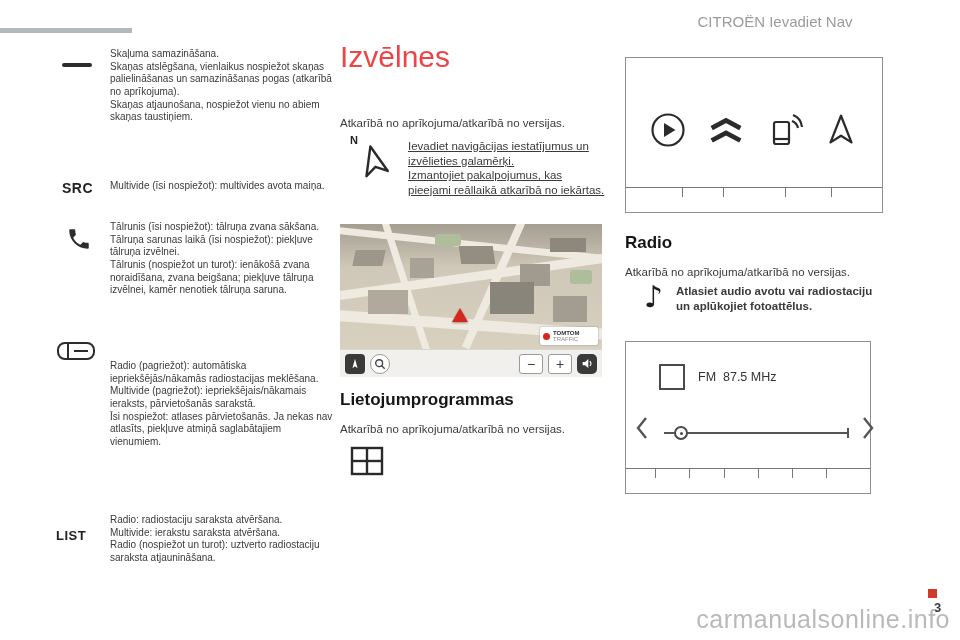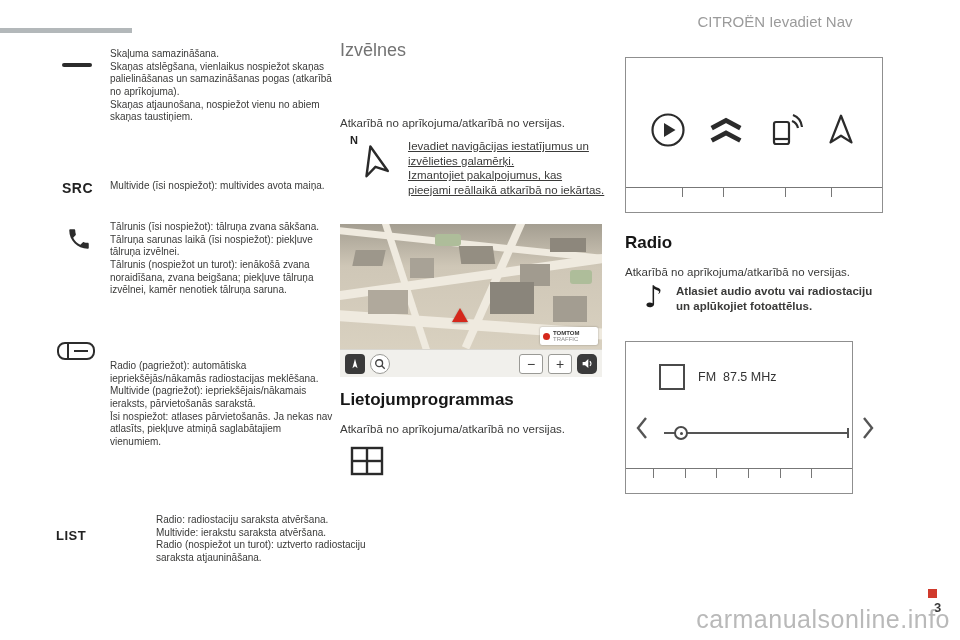--- a/index.html
+++ b/index.html
@@ -9,21 +9,21 @@
   .doc-header{position:absolute;left:625px;top:13px;width:300px;text-align:center;
               color:#9b9b9b;font-size:15px;}
   
   .item-text{position:absolute;left:110px;width:224px;font-size:10px;line-height:1.27;
              white-space:pre-line;color:#3a3a39;}
   .b{font-weight:normal;}
   .key-label{position:absolute;font-weight:bold;color:#222;font-size:14px;letter-spacing:.5px;}
   .icon-abs{position:absolute;color:#2c2c2c;}
   .dash-icon{width:30px;height:4px;background:#2c2c2c;border-radius:2px;}
   
-  .menus-title{position:absolute;left:340px;top:40px;font-size:18px;color:#737373;}
+  .menus-title{position:absolute;left:340px;top:40px;font-size:30px;color:#ef4444;}
   .sec-heading{position:absolute;font-size:17px;font-weight:bold;color:#161616;}
   .subnote{position:absolute;font-size:11.5px;color:#3a3a39;}
   .para{position:absolute;font-size:11.5px;line-height:1.27;white-space:pre-line;color:#3a3a39;}
   .nav-n{position:absolute;left:350px;top:134px;font-size:11px;font-weight:bold;color:#222;}
   
   .map{position:absolute;left:340px;top:224px;width:262px;height:153px;overflow:hidden;
        background:linear-gradient(180deg,#a49e91 0%,#cfc7b7 28%,#dcd4c3 100%);}
   .road{position:absolute;background:#efeadf;}
   .bld{position:absolute;}
   .green{position:absolute;border-radius:3px;background:#aebd9a;}
@@ -95,21 +95,21 @@
       <rect x="2" y="5" width="36" height="16" rx="7"></rect>
       <line x1="12" y1="5" x2="12" y2="21"></line>
       <line x1="18" y1="13" x2="32" y2="13"></line>
     </svg>
   </div>
   <div class="item-text" style="top:360px;"><span class="b">Radio</span><span> (pagriežot): automātiska iepriekšējās/nākamās radiostacijas meklēšana.
 </span><span class="b">Multivide</span><span> (pagriežot): iepriekšējais/nākamais ieraksts, pārvietošanās sarakstā.
 </span><span class="b">Īsi nospiežot</span><span>: atlases pārvietošanās. Ja nekas nav atlasīts, piekļuve atmiņā saglabātajiem vienumiem.</span></div>
 
   <div class="key-label" style="left:56px;top:528px;font-size:13px;">LIST</div>
-  <div class="item-text" style="top:514px;margin-left:46px;"><span class="b">Radio</span><span>: radiostaciju saraksta atvēršana.
+  <div class="item-text" style="top:514px;"><span class="b">Radio</span><span>: radiostaciju saraksta atvēršana.
 </span><span class="b">Multivide</span><span>: ierakstu saraksta atvēršana.
 </span><span class="b">Radio</span><span> (nospiežot un turot): uztverto radiostaciju saraksta atjaunināšana.</span></div>
 
   <div class="menus-title">Izvēlnes</div>
 
   <div class="subnote" style="left:340px;top:117px;">Atkarībā no aprīkojuma/atkarībā no versijas.</div>
   <div class="nav-n">N</div>
   <div class="icon-abs" style="left:354px;top:141px;">
     <svg width="40" height="40" viewBox="0 0 40 40" fill="none" stroke="#2a2a2a" stroke-width="2.4" stroke-linejoin="round">
       <path d="M20 5 L31 33 L20 26 L9 33 Z" transform="rotate(-14 20 20)"></path>
@@ -210,21 +210,21 @@
         <i style="left:62%"></i>
         <i style="left:80%"></i>
     </div>
   </div>
 
   <div class="sec-heading" style="left:625px;top:233px;">Radio</div>
   <div class="subnote" style="left:625px;top:266px;">Atkarībā no aprīkojuma/atkarībā no versijas.</div>
   <div class="icon-abs" style="left:644px;top:282px;"><span class="note-glyph">♪</span></div>
   <div class="para" style="left:676px;top:284px;width:210px;font-weight:bold;">Atlasiet audio avotu vai radiostaciju un aplūkojiet fotoattēlus.</div>
 
-  <div class="wire" style="left:625px;top:341px;width:228px;height:153px;">
+  <div class="wire" style="left:625px;top:341px;width:246px;height:153px;">
     <div class="sq-outline"></div>
     <div class="station">FM  87.5 MHz</div>
     <span class="chev" style="left:8px;">
       <svg width="16" height="28" viewBox="0 0 16 28" fill="none" stroke="#555" stroke-width="2.4">
           <polyline points="12,4 4,14 12,24"></polyline>
         </svg>
     </span>
     <span class="chev" style="left:234px;">
       <svg width="16" height="28" viewBox="0 0 16 28" fill="none" stroke="#555" stroke-width="2.4">
           <polyline points="4,4 12,14 4,24"></polyline>

